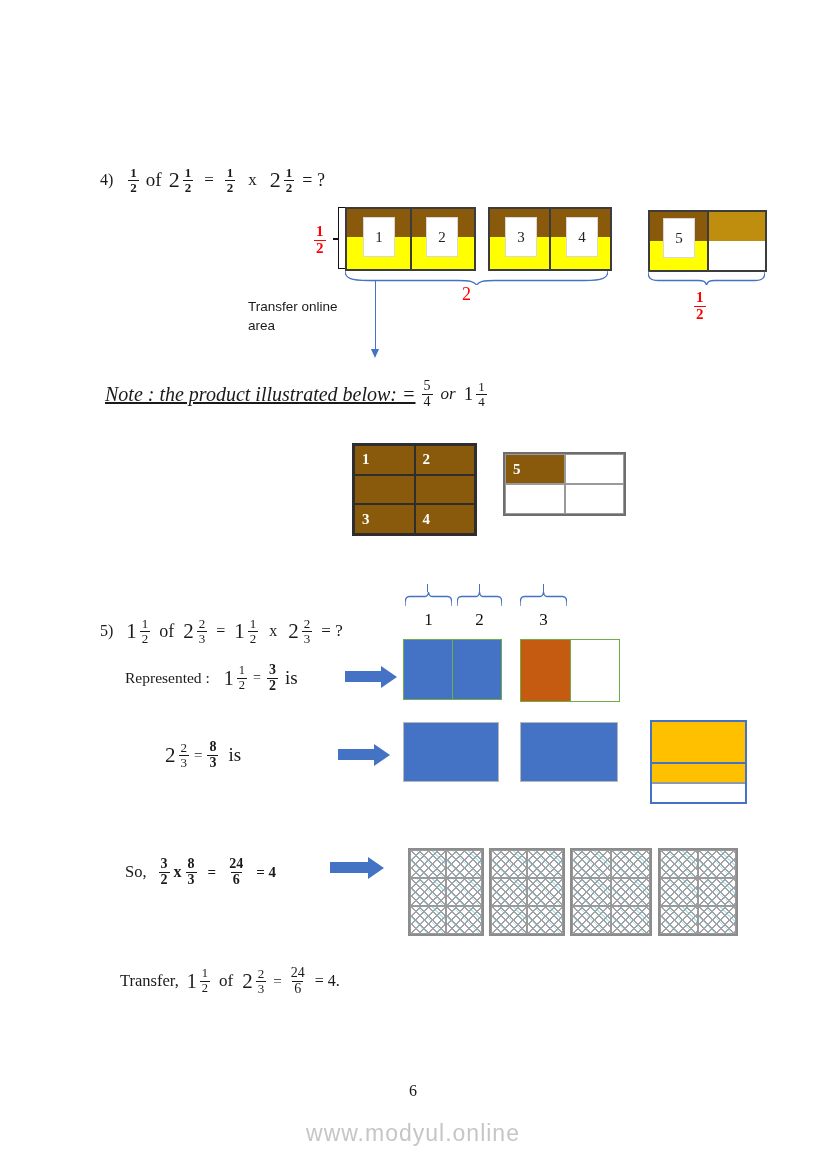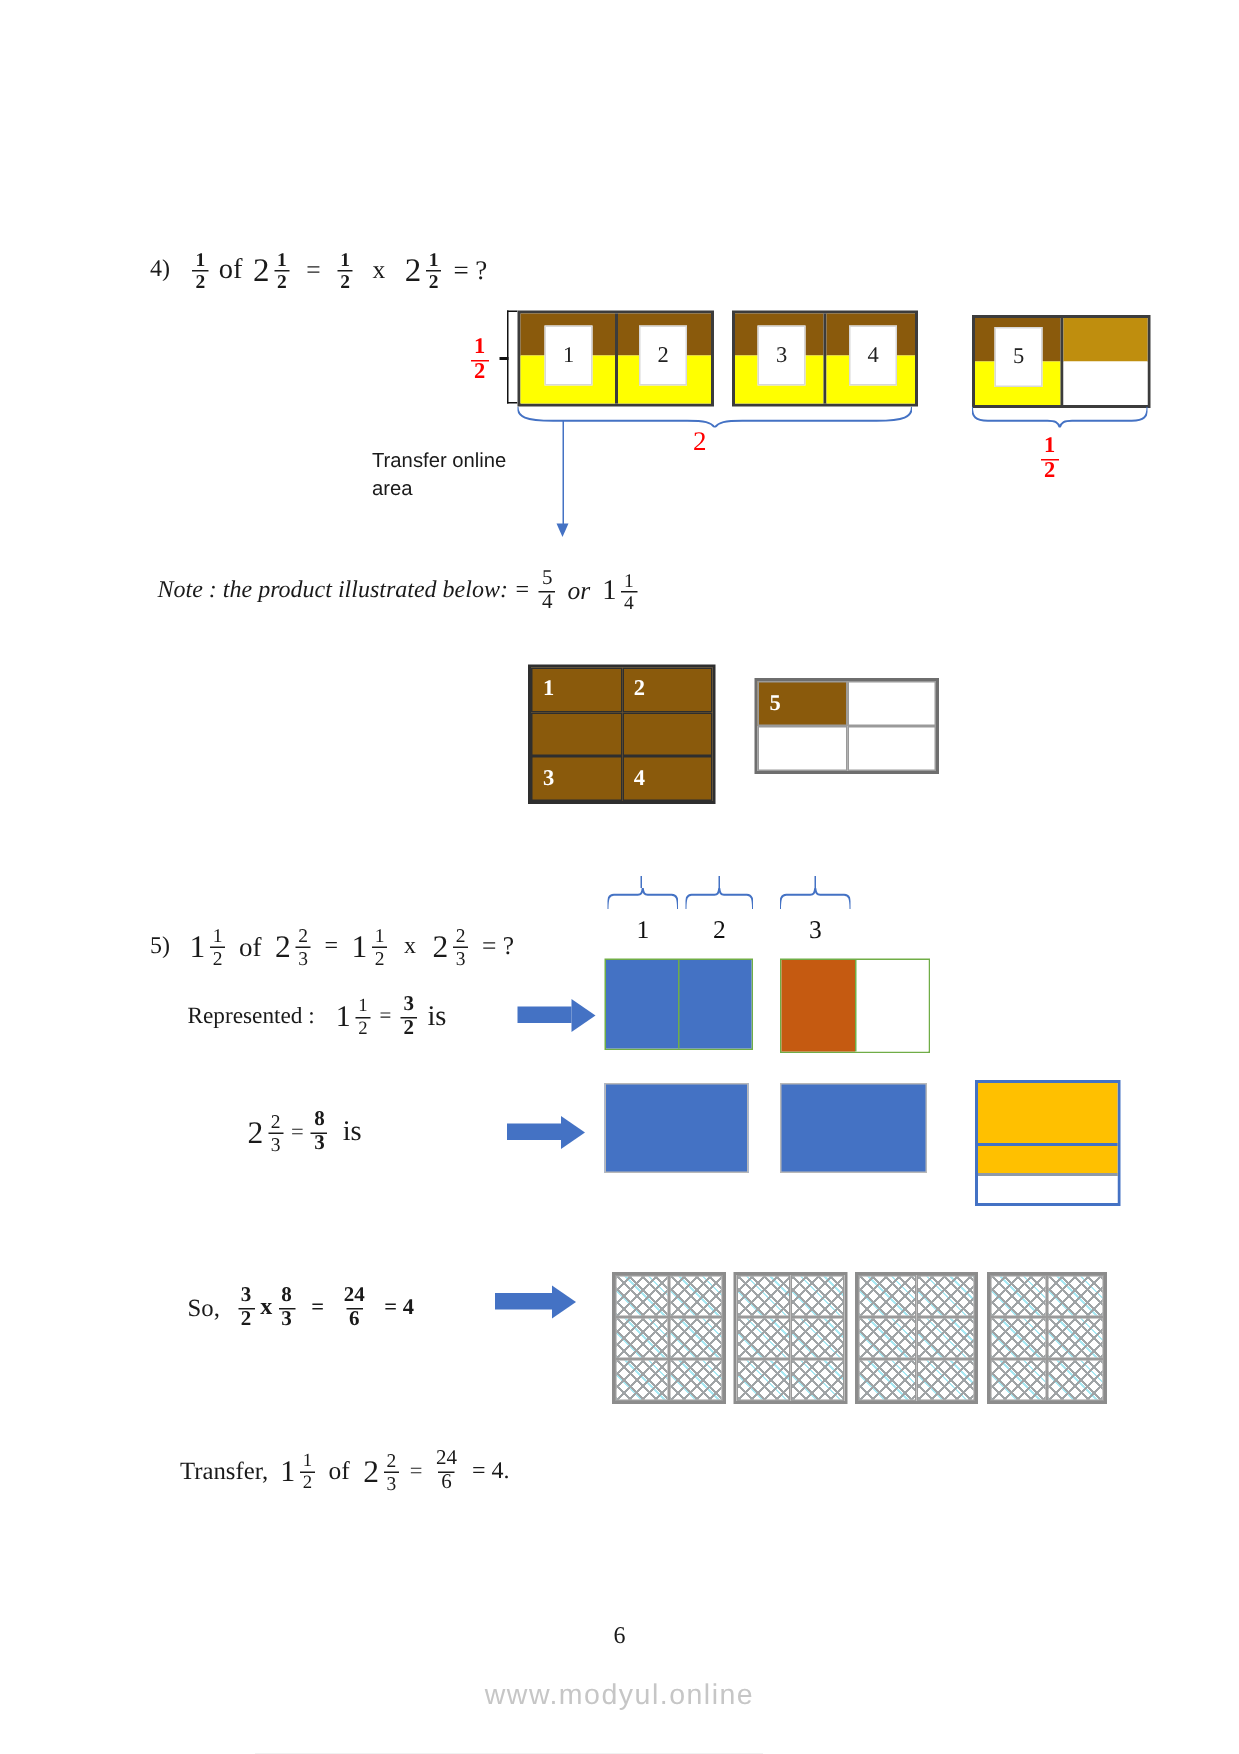--- a/index.html
+++ b/index.html
@@ -165,21 +165,21 @@
       </span>
   </div>
 
   <div class="abs sans" style="left:248px;top:297px;font-size:13.5px;line-height:19px;color:#1a1a1a;">
     <div>Transfer online</div>
     <div>area</div>
   </div>
   <div class="darrow" style="left:375px;top:280px;height:70px;"></div>
 
   <div class="eq" style="left:105px;top:378px;height:32px;">
-    <span style="font-style:italic;font-size:16px;">Note : the product illustrated below: =</span>
+    <span style="font-style:italic;font-size:20px;text-decoration:underline;">Note : the product illustrated below: =</span>
     <span class="frac" style="font-size:14px;margin-left:6px;">
         <span class="num">5</span>
         <span class="den">4</span>
       </span>
     <span style="font-style:italic;font-size:17px;margin:0 8px;">or</span>
     <span style="font-size:19px;">1</span>
     <span class="frac" style="font-size:13px;margin-left:3px;">
         <span class="num">1</span>
         <span class="den">4</span>
       </span>
@@ -371,15 +371,15 @@
       </span>
     <span style="font-size:15px;margin:0 7px;">=</span>
     <span class="frac" style="font-size:14px;">
         <span class="num">24</span>
         <span class="den">6</span>
       </span>
     <span style="font-size:16px;margin-left:8px;">= 4.</span>
   </div>
 
   <div class="footer-center" style="top:1082px;font-size:16px;">6</div>
-  <div class="footer-center sans" style="top:1120px;font-size:19px;color:#c6c6c6;letter-spacing:1px;">www.modyul.online</div>
+  <div class="footer-center sans" style="top:1120px;font-size:23px;color:#c6c6c6;letter-spacing:1px;">www.modyul.online</div>
 
 </div>
 
 </body></html>

